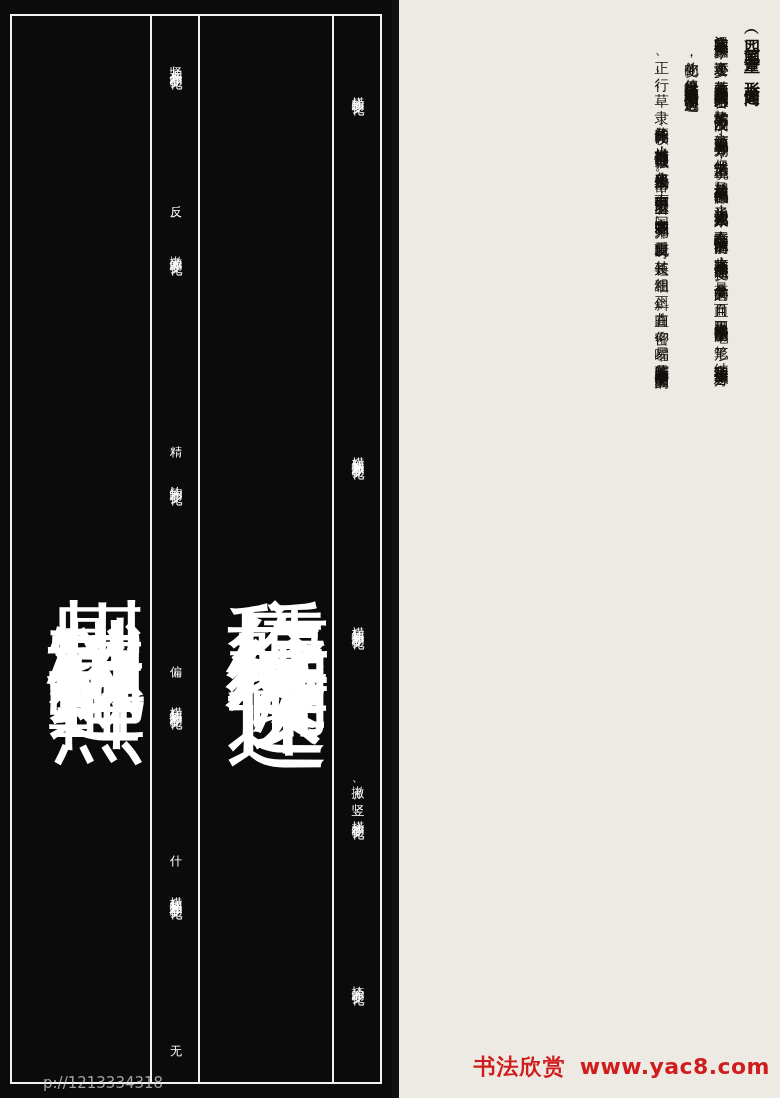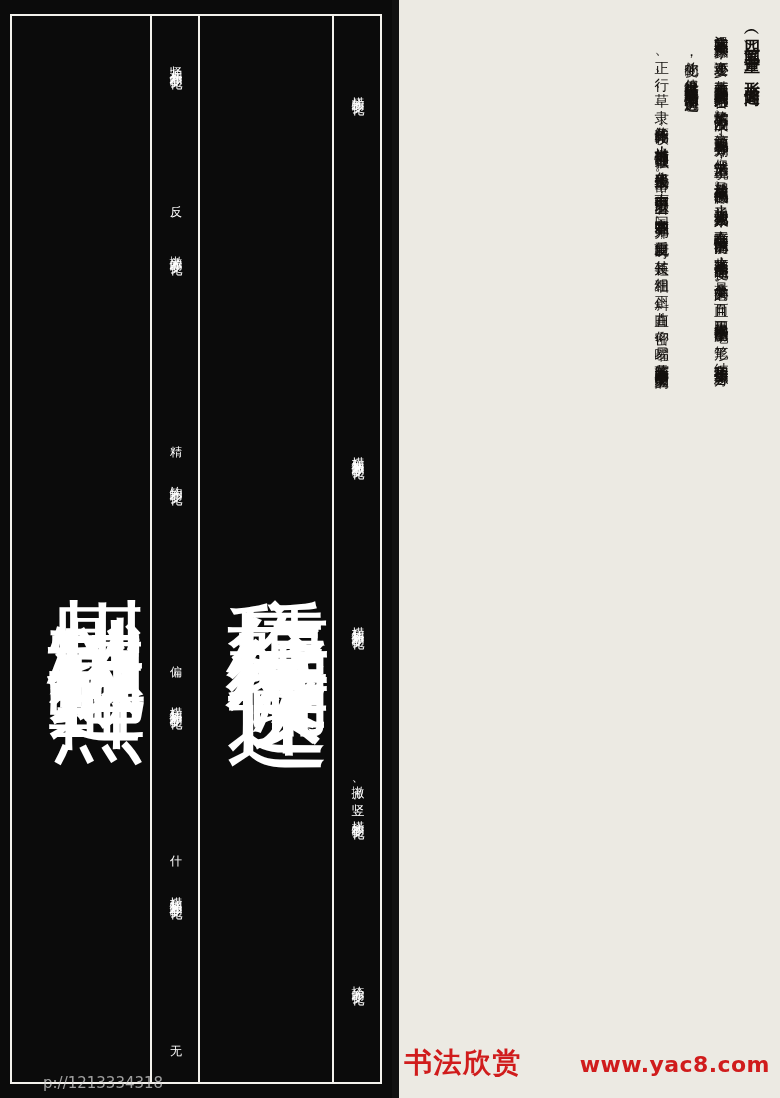--- a/index.html
+++ b/index.html
@@ -166,32 +166,31 @@
     position: absolute;
     right: 10px;
     bottom: 16px;
     display: flex;
     align-items: baseline;
     gap: 14px;
     white-space: nowrap;
   }
   .footer-brand .cn {
     color: #d01c1c;
-    font-size: 28px;
+    font-size: 22px;
     font-family: "DejaVu Sans", "Liberation Sans", sans-serif;
     letter-spacing: 0.05em;
     font-weight: bold;
   }
   .footer-brand .url {
     color: #d01c1c;
     font-size: 22px;
     font-family: "DejaVu Sans", "Liberation Sans", sans-serif;
     letter-spacing: 0.02em;
     font-weight: bold;
-    margin-left: 44px;
   }
 </style>
 </head>
 <body>
 
 <div class="page">
 
   <div class="plate">
     <div class="plate-inner">
       <div class="plate-cols">

